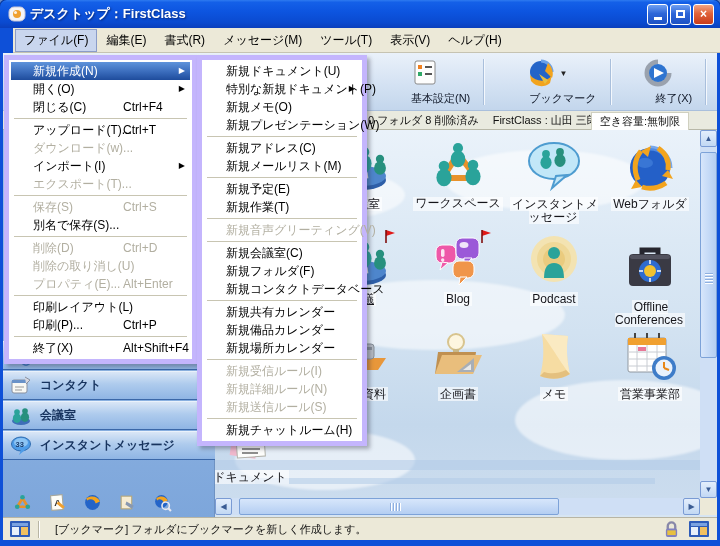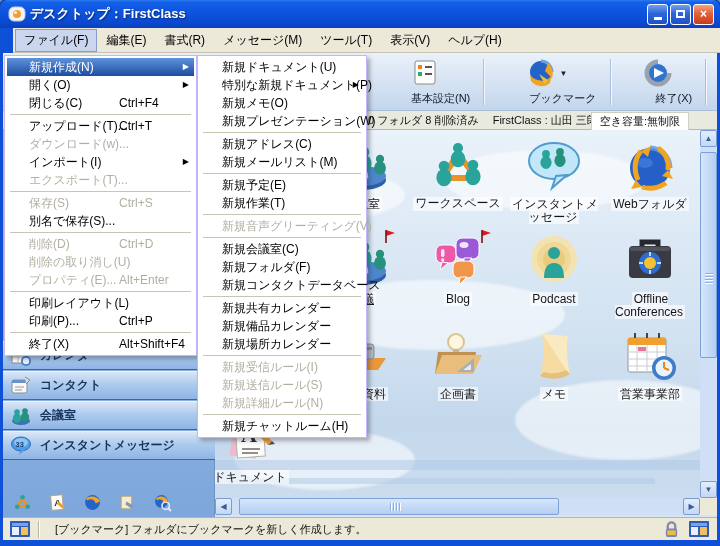--- a/index.html
+++ b/index.html
@@ -83,21 +83,21 @@
   .statusbar{position:absolute;left:3px;top:517px;width:714px;height:23px;background:#ECE9D8;border-top:1px solid #B8B5A4;
     display:flex;align-items:center;font-size:11px;color:#111;}
   .st-icon{width:20px;height:16px;margin:0 8px 0 7px;}
   .st-div{width:1px;height:17px;background:#B8B5A4;box-shadow:1px 0 0 #fff;margin-right:16px;}
   .st-msg{white-space:nowrap;}
   .st-right{position:absolute;right:8px;display:flex;align-items:center;gap:10px;}
   .st-lock{width:15px;height:17px;}
   .st-win{width:20px;height:17px;}
 
   
-  .menu{position:absolute;background:#FFFFFF;border:1px solid #c4b5fd;box-shadow:3px 3px 4px rgba(40,40,60,0.35);padding:2px;z-index:50;font-size:12px;}
+  .menu{position:absolute;background:#FFFFFF;border:5px solid #c4b5fd;box-shadow:3px 3px 4px rgba(40,40,60,0.35);padding:2px;z-index:50;font-size:12px;}
   .file-menu{left:4px;top:55px;width:193px;}
   .sub-menu{left:197px;top:55px;width:170px;}
   .mrow{position:relative;height:18px;line-height:18px;padding-left:22px;color:#000000;white-space:nowrap;}
   .mrow .msc{position:absolute;left:112px;}
   .mrow .marr{position:absolute;right:5px;font-size:8px;top:0px;}
   .mrow.dis{color:#B2AFA1;}
   .mrow.hl{background:linear-gradient(180deg,#5E93DB 0%,#3A6CBC 55%,#1E4C9C 100%);color:#fff;}
   .msep{height:1px;background:#C8C5B2;margin:2px 3px;}
 </style>
 </head>
@@ -379,21 +379,21 @@
         <div class="dicon" style="left: 291px; top: 103px;">
           <div class="dimg"><svg viewBox="0 0 56 56">
               <circle cx="28" cy="26" r="23" fill="#F3E3B2"></circle>
               <circle cx="28" cy="26" r="17" fill="#EFD898"></circle>
               <circle cx="28" cy="26" r="11" fill="#EACB7E"></circle>
               <circle cx="28" cy="20" r="6" fill="#2AA39A"></circle>
               <path d="M18 45 q0 -15 10 -15 q10 0 10 15 z" fill="#2AA39A"></path>
             </svg></div>
           <div class="dlabel"><span>Podcast</span></div>
         </div>
-        <div class="dicon" style="left: 387px; top: 103px;">
+        <div class="dicon" style="left: 387px; top: 111px;">
           <div class="dimg"><svg viewBox="0 0 56 56">
               <path d="M20 14 v-5 h16 v5" fill="none" stroke="#26262E" stroke-width="5"></path>
               <rect x="7" y="13" width="42" height="32" rx="4" fill="#3A3A44"></rect>
               <rect x="8" y="14" width="40" height="4" rx="2" fill="#52525E"></rect>
               <circle cx="28" cy="30" r="11" fill="#2E6CD0"></circle>
               <circle cx="28" cy="30" r="6" fill="#F2C230"></circle>
               <g stroke="#C8D8F0" stroke-width="2">
                 <path d="M28 19 v4"></path>
                 <path d="M28 37 v4"></path>
                 <path d="M17 30 h4"></path>
@@ -560,18 +560,18 @@
       <div class="msep"></div>
       <div class="mrow"><span>新規会議室(C)</span></div>
       <div class="mrow"><span>新規フォルダ(F)</span></div>
       <div class="mrow"><span>新規コンタクトデータベース</span></div>
       <div class="msep"></div>
       <div class="mrow"><span>新規共有カレンダー</span></div>
       <div class="mrow"><span>新規備品カレンダー</span></div>
       <div class="mrow"><span>新規場所カレンダー</span></div>
       <div class="msep"></div>
       <div class="mrow dis"><span>新規受信ルール(I)</span></div>
+      <div class="mrow dis"><span>新規詳細ルール(N)</span></div>
       <div class="mrow dis"><span>新規送信ルール(S)</span></div>
-      <div class="mrow dis"><span>新規詳細ルール(N)</span></div>
       <div class="msep"></div>
       <div class="mrow"><span>新規チャットルーム(H)</span></div>
     </div>
 </div>
 
 </body></html>

